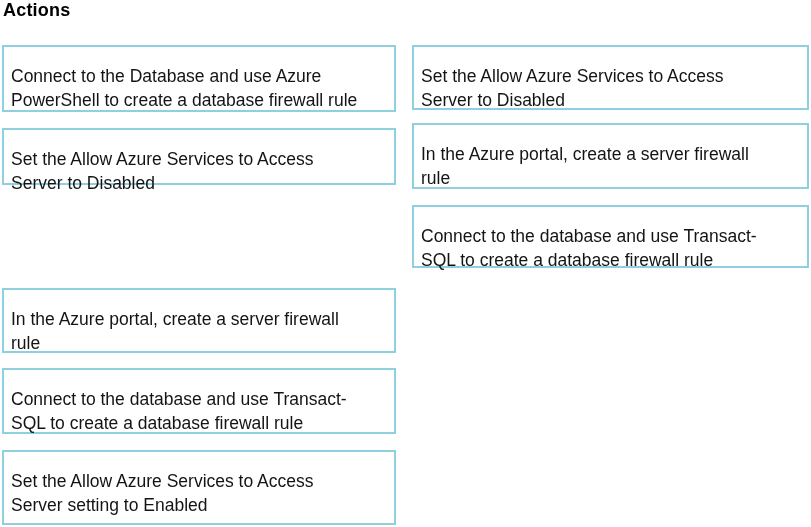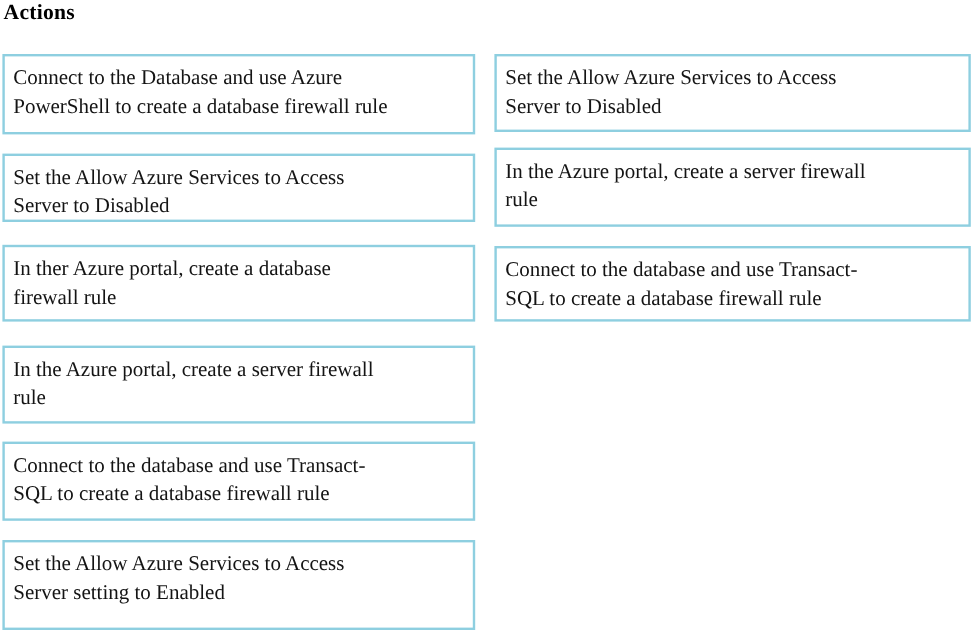--- a/index.html
+++ b/index.html
@@ -9,42 +9,42 @@
   html,body{
     margin:0;
     padding:0;
     background:#ffffff;
   }
   .canvas{
     position:relative;
     width:811px;
     height:527px;
     background:#ffffff;
-    font-family:Liberation Serif, serif;
+    font-family:Liberation Sans, sans-serif;
     overflow:hidden;
   }
   .col-title{
     position:absolute;
     top:0px;
     font-size:18px;
     font-weight:bold;
     color:#000;
     letter-spacing:0.2px;
   }
   #actions-title{ left:3px; }
   #answer-title{ left:410px; }
   .box{
     position:absolute;
     box-sizing:border-box;
     background:#ffffff;
     border:2px solid var(--box-border);
     color:var(--text);
     font-size:17.5px;
     line-height:24px;
-    padding:5px 8px 0 7px;
+    padding:17px 8px 0 7px;
     white-space:pre-line;
   }
   .left-col{ left:2px;  width:394px; }
   .right-col{ left:412px; width:397px; }
   #action-1{ top:45px;  height:67px; }
   #action-2{ top:128px; height:57px; }
   #action-3{ top:204px; height:64px; }
   #action-4{ top:288px; height:65px; }
   #action-5{ top:368px; height:66px; }
   #action-6{ top:450px; height:75px; }
@@ -59,22 +59,20 @@
 
   <div class="col-title" id="actions-title">Actions</div>
 
 
   <div class="box left-col" id="action-1">Connect to the Database and use Azure
 PowerShell to create a database firewall rule</div>
 
   <div class="box left-col" id="action-2">Set the Allow Azure Services to Access
 Server to Disabled</div>
 
-  <div class="box left-col" id="action-3">In ther Azure portal, create a database
-firewall rule</div>
 
   <div class="box left-col" id="action-4">In the Azure portal, create a server firewall
 rule</div>
 
   <div class="box left-col" id="action-5">Connect to the database and use Transact-
 SQL to create a database firewall rule</div>
 
   <div class="box left-col" id="action-6">Set the Allow Azure Services to Access
 Server setting to Enabled</div>
 

